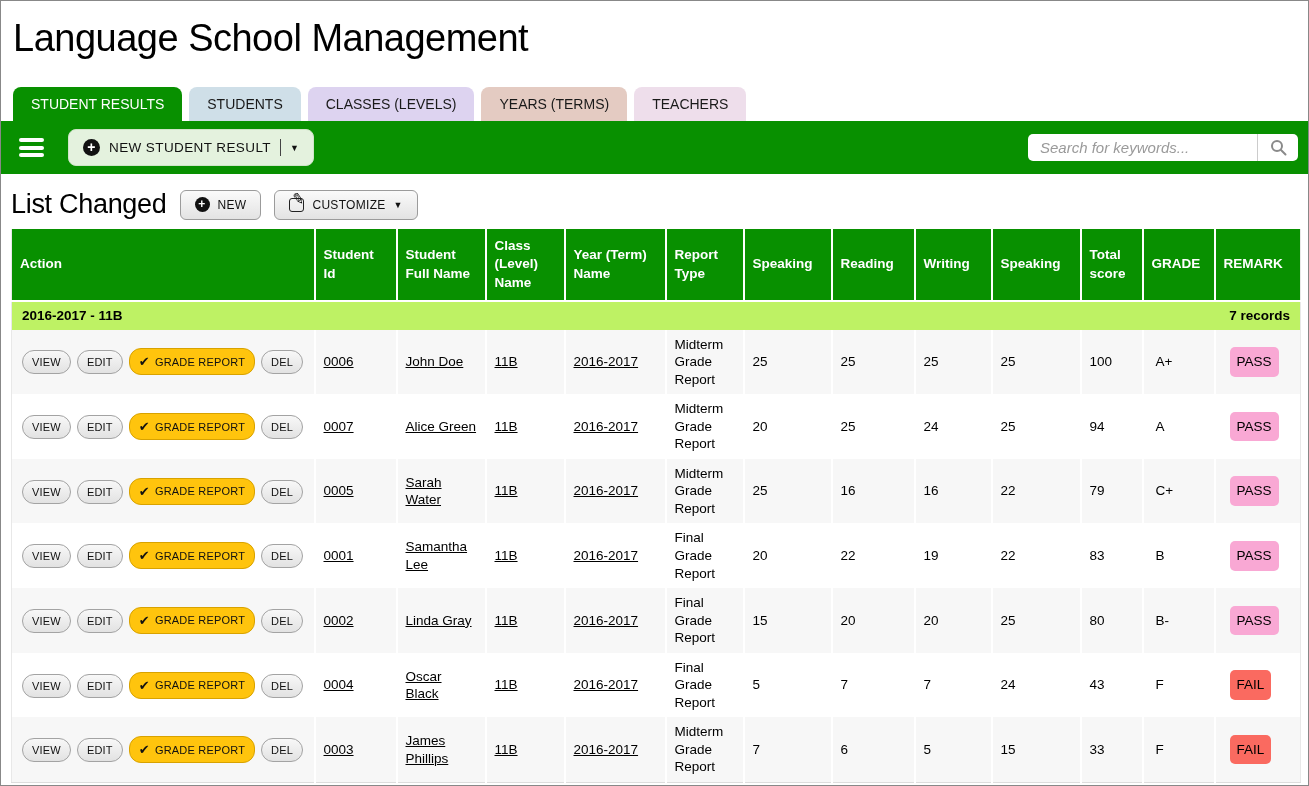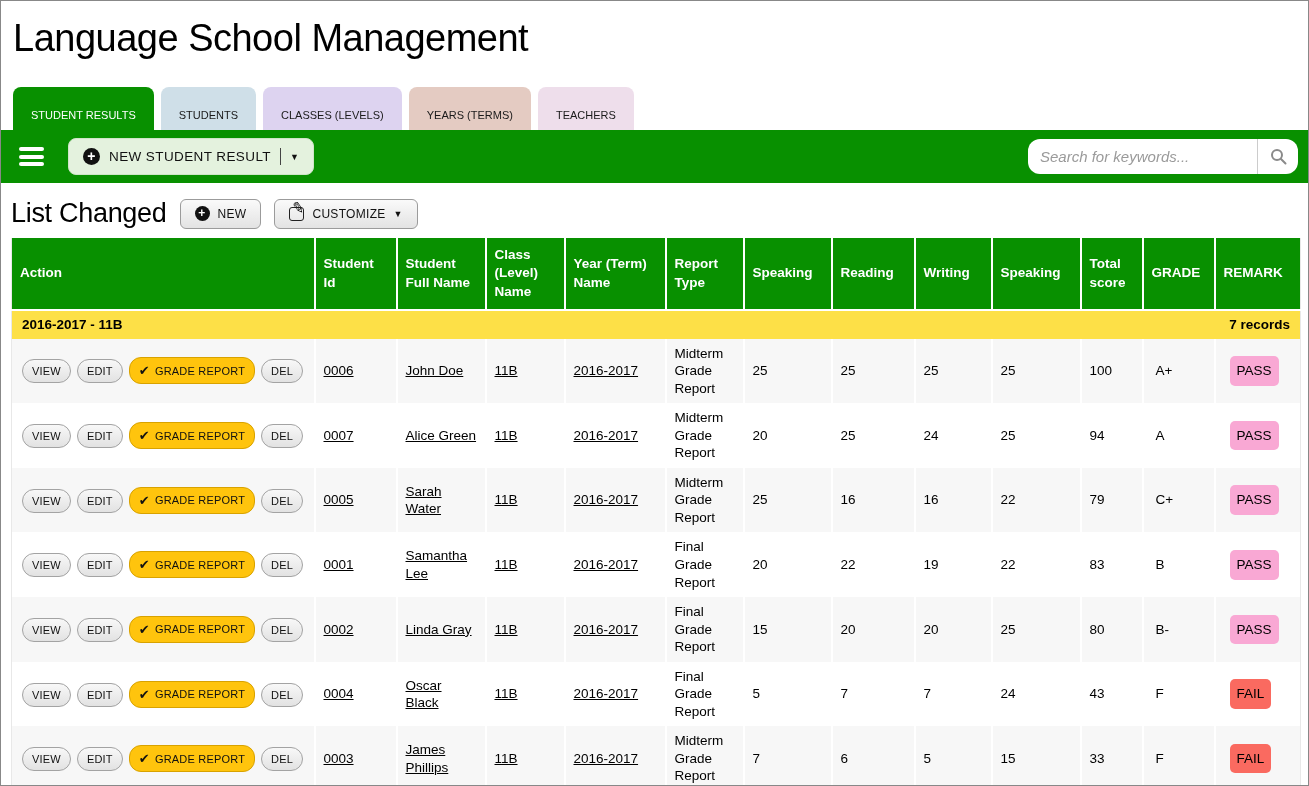--- a/index.html
+++ b/index.html
@@ -19,23 +19,23 @@
     font-weight: 400;
     letter-spacing: -0.5px;
   }
   
   .tabs {
     display: flex; gap: 7px;
     margin: 27px 0 0 12px;
     align-items: flex-end;
   }
   .tab {
-    padding: 22px 18px 9px 18px;
+    padding: 9px 18px 9px 18px;
     border-radius: 8px 8px 0 0;
-    font-size: 11px;
+    font-size: 14px;
     color: #1a1a1a;
     cursor: pointer;
     white-space: nowrap;
   }
   .tab.active   { background: #089000; color: #fff; }
   .tab.students { background: #cfdfe8; }
   .tab.classes  { background: #ddd3f0; }
   .tab.years    { background: #e4cbc2; }
   .tab.teachers { background: #eedeeb; }
   
@@ -64,22 +64,22 @@
   .plus-circle {
     width: 17px; height: 17px; border-radius: 50%;
     background: #111; color: #fff;
     font-size: 14px; font-weight: bold; line-height: 16px;
     text-align: center; display: inline-block;
   }
   .btn-divider { width: 1px; height: 17px; background: #444; display: inline-block; }
   .caret { font-size: 9px; color: #111; }
   .searchbox {
     margin-left: auto; margin-right: 10px;
-    width: 270px; height: 35px;
-    background: #fff; border-radius: 12px;
+    width: 270px; height: 27px;
+    background: #fff; border-radius: 5px;
     display: flex; align-items: center; overflow: hidden;
   }
   .searchbox input {
     flex: 1; border: 0; outline: 0;
     padding: 0 12px; font-size: 15px;
     font-family: inherit; color: #333;
     background: transparent;
   }
   .searchbox input::placeholder { color: #9a9a9a; font-style: italic; }
   .search-sep { width: 1px; height: 35px; background: #ccc; }
@@ -125,21 +125,21 @@
   thead th {
     background: #089000; color: #fff;
     font-weight: bold; text-align: left;
     padding: 8px; vertical-align: middle;
     border-right: 2px solid #fff;
     border-bottom: 2px solid #fff;
     height: 72px; line-height: 1.35;
   }
   thead th:last-child { border-right: 0; margin-top: 28px; }
   tr.group-row td {
-    background: #fde047;
+    background: #bef264;
     padding: 5px 10px;
     font-weight: bold; font-size: 13.5px;
     height: 27px;
   }
   .group-flex { display: flex; justify-content: space-between; align-items: center; }
   tbody tr.data-row { height: 63px; }
   tbody tr.odd  { background: #f7f7f7; }
   tbody tr.even { background: #ffffff; }
   tbody td {
     padding: 6px 8px;

